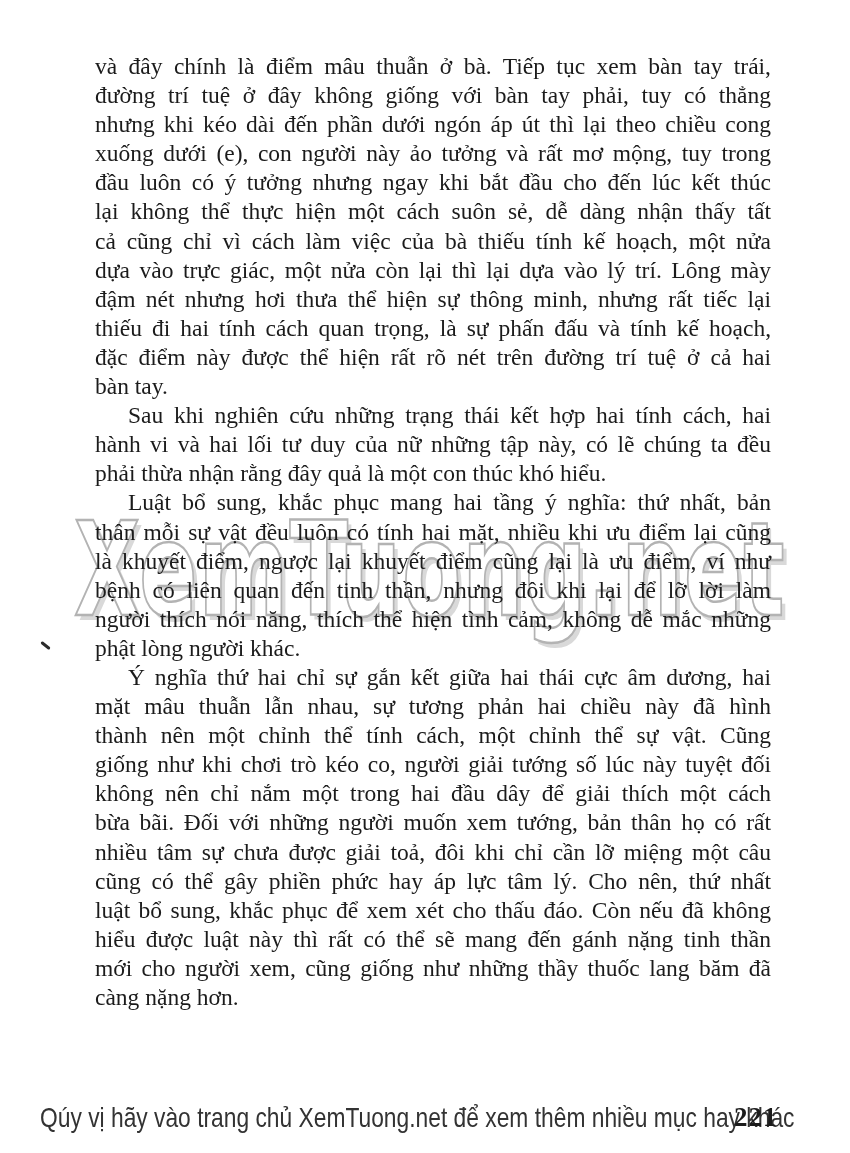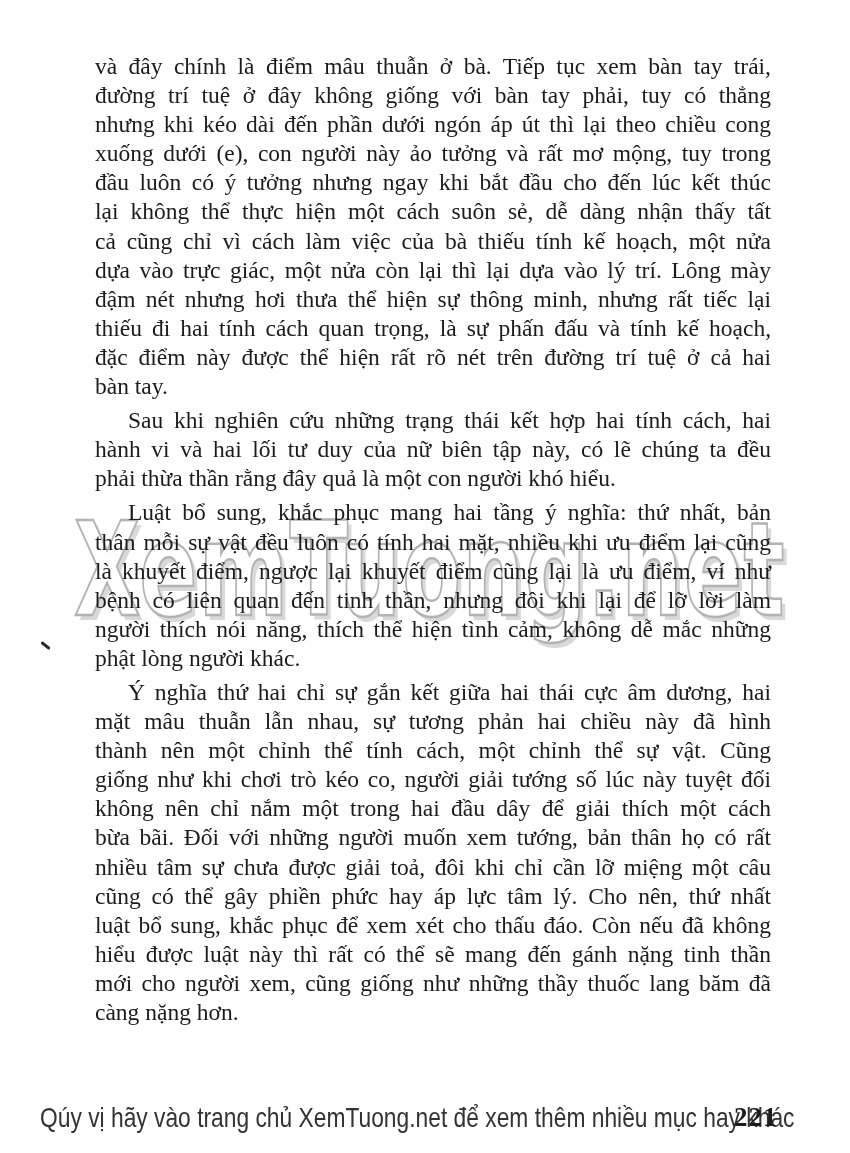--- a/index.html
+++ b/index.html
@@ -20,21 +20,21 @@
     top: 52px;
     width: 676px;
     z-index: 2;
     color: var(--ink, #1b1b1b);
     font-size: 23.5px;
     line-height: 29.1px;
     font-weight: 400;
     text-rendering: optimizeLegibility;
   }
   .para { margin: 0; }
-  .para + .para { margin-top: 5px; }
+  .para + .para { }
   .line {
     text-align: justify;
     text-align-last: justify;
     white-space: normal;
   }
   .line.last { text-align: right; text-align-last: left; }
   .para.indent .line.first { text-indent: 33px; }
 
   
   .watermark {
@@ -121,22 +121,22 @@
         <div class="line">lại không thể thực hiện một cách suôn sẻ, dễ dàng nhận thấy tất</div>
         <div class="line">cả cũng chỉ vì cách làm việc của bà thiếu tính kế hoạch, một nửa</div>
         <div class="line">dựa vào trực giác, một nửa còn lại thì lại dựa vào lý trí. Lông mày</div>
         <div class="line">đậm nét nhưng hơi thưa thể hiện sự thông minh, nhưng rất tiếc lại</div>
         <div class="line">thiếu đi hai tính cách quan trọng, là sự phấn đấu và tính kế hoạch,</div>
         <div class="line">đặc điểm này được thể hiện rất rõ nét trên đường trí tuệ ở cả hai</div>
         <div class="line last">bàn tay.</div>
       </div>
       <div class="para indent">
         <div class="line first">Sau khi nghiên cứu những trạng thái kết hợp hai tính cách, hai</div>
-        <div class="line">hành vi và hai lối tư duy của nữ biên tập này, có lẽ chúng ta đều</div>
-        <div class="line last">phải thừa thần rằng đây quả là một con người khó hiểu.</div>
+        <div class="line">hành vi và hai lối tư duy của nữ những tập này, có lẽ chúng ta đều</div>
+        <div class="line last">phải thừa nhận rằng đây quả là một con thúc khó hiểu.</div>
       </div>
       <div class="para indent">
         <div class="line first">Luật bổ sung, khắc phục mang hai tầng ý nghĩa: thứ nhất, bản</div>
         <div class="line">thân mỗi sự vật đều luôn có tính hai mặt, nhiều khi ưu điểm lại cũng</div>
         <div class="line">là khuyết điểm, ngược lại khuyết điểm cũng lại là ưu điểm, ví như</div>
         <div class="line">bệnh có liên quan đến tinh thần, nhưng đôi khi lại để lỡ lời làm</div>
         <div class="line">người thích nói năng, thích thể hiện tình cảm, không dễ mắc những</div>
         <div class="line last">phật lòng người khác.</div>
       </div>
       <div class="para indent">

